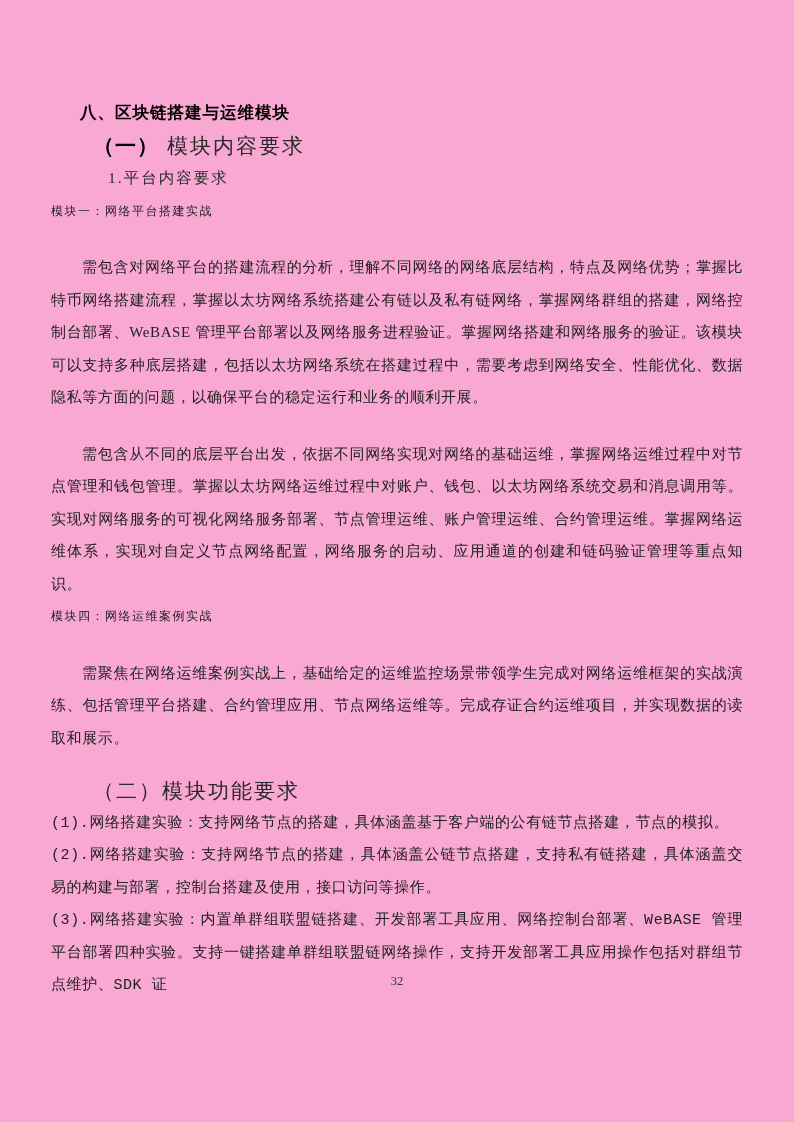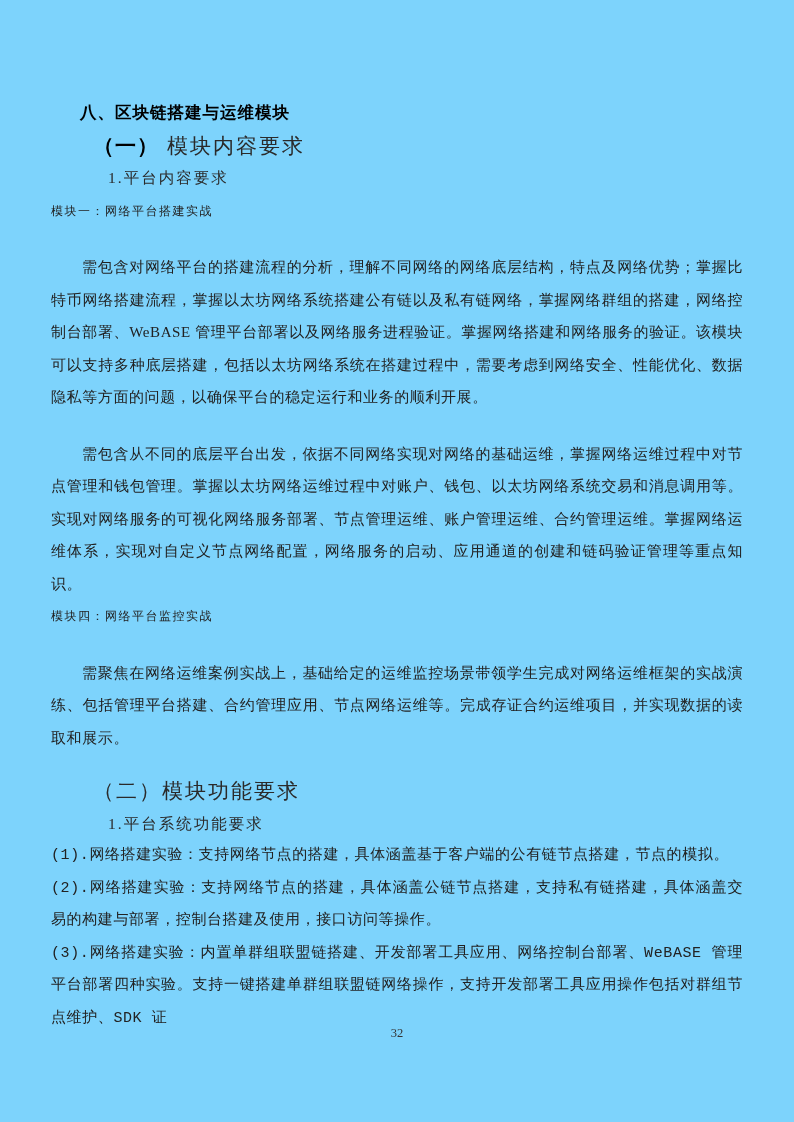--- a/index.html
+++ b/index.html
@@ -4,21 +4,21 @@
 <style>
   * { margin: 0; padding: 0; box-sizing: border-box; }
   html, body { background: #e8e8e8; }
   body { font-family: "Liberation Serif", "DejaVu Serif", serif; }
 
   .page {
     position: relative;
     width: 794px;
     height: 1122px;
     margin: 0 auto;
-    background: #7dd3fc;
+    background: #f9a8d4;
     color: #1c1c1c;
     overflow: hidden;
   }
 
   .content {
     padding: 97px 51px 0 51px;
   }
 
   .doc-title {
     font-size: 16.5px;
@@ -83,21 +83,21 @@
   .h2-line.plain {
     font-weight: normal;
     letter-spacing: 2px;
     color: #2a2a2a;
   }
 
   .page-number {
     position: absolute;
     left: 0;
     right: 0;
-    top: 1026px;
+    top: 974px;
     text-align: center;
     font-size: 12.5px;
     color: #333333;
     font-family: "Liberation Serif", "DejaVu Serif", serif;
   }
 </style>
 </head>
 <body>
 
 <div class="page">
@@ -110,27 +110,26 @@
     </div>
 
     <div class="h3-line">1.平台内容要求</div>
 
     <div class="module-label">模块一：网络平台搭建实战</div>
     <div class="para">需包含对网络平台的搭建流程的分析，理解不同网络的网络底层结构，特点及网络优势；掌握比特币网络搭建流程，掌握以太坊网络系统搭建公有链以及私有链网络，掌握网络群组的搭建，网络控制台部署、WeBASE 管理平台部署以及网络服务进程验证。掌握网络搭建和网络服务的验证。该模块可以支持多种底层搭建，包括以太坊网络系统在搭建过程中，需要考虑到网络安全、性能优化、数据隐私等方面的问题，以确保平台的稳定运行和业务的顺利开展。</div>
 
     <div class="para">需包含从不同的底层平台出发，依据不同网络实现对网络的基础运维，掌握网络运维过程中对节点管理和钱包管理。掌握以太坊网络运维过程中对账户、钱包、以太坊网络系统交易和消息调用等。实现对网络服务的可视化网络服务部署、节点管理运维、账户管理运维、合约管理运维。掌握网络运维体系，实现对自定义节点网络配置，网络服务的启动、应用通道的创建和链码验证管理等重点知识。</div>
 
 
-    <div class="module-label">模块四：网络平台监控实战</div>
+    <div class="module-label">模块四：网络运维案例实战</div>
     <div class="para">需聚焦在网络运维案例实战上，基础给定的运维监控场景带领学生完成对网络运维框架的实战演练、包括管理平台搭建、合约管理应用、节点网络运维等。完成存证合约运维项目，并实现数据的读取和展示。</div>
 
     <div class="section2">
       <div class="h2-line plain">（二）模块功能要求</div>
 
-      <div class="h3-line">1.平台系统功能要求</div>
 
       <div class="func-item">(1).网络搭建实验：支持网络节点的搭建，具体涵盖基于客户端的公有链节点搭建，节点的模拟。</div>
       <div class="func-item">(2).网络搭建实验：支持网络节点的搭建，具体涵盖公链节点搭建，支持私有链搭建，具体涵盖交易的构建与部署，控制台搭建及使用，接口访问等操作。</div>
       <div class="func-item">(3).网络搭建实验：内置单群组联盟链搭建、开发部署工具应用、网络控制台部署、WeBASE 管理平台部署四种实验。支持一键搭建单群组联盟链网络操作，支持开发部署工具应用操作包括对群组节点维护、SDK 证</div>
     </div>
 
   </div>
 
   <div class="page-number">32</div>
 </div>

